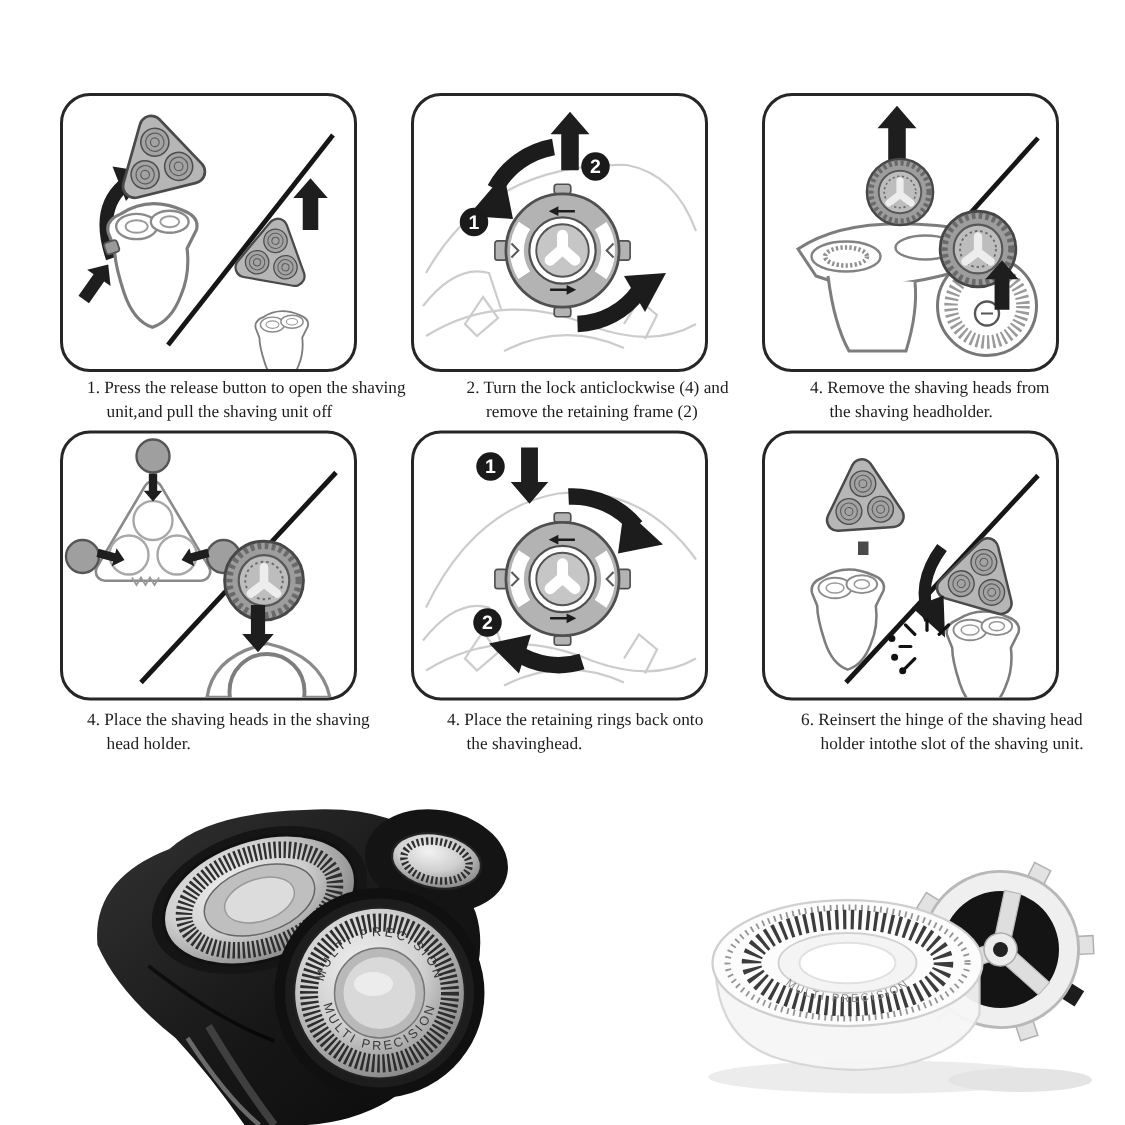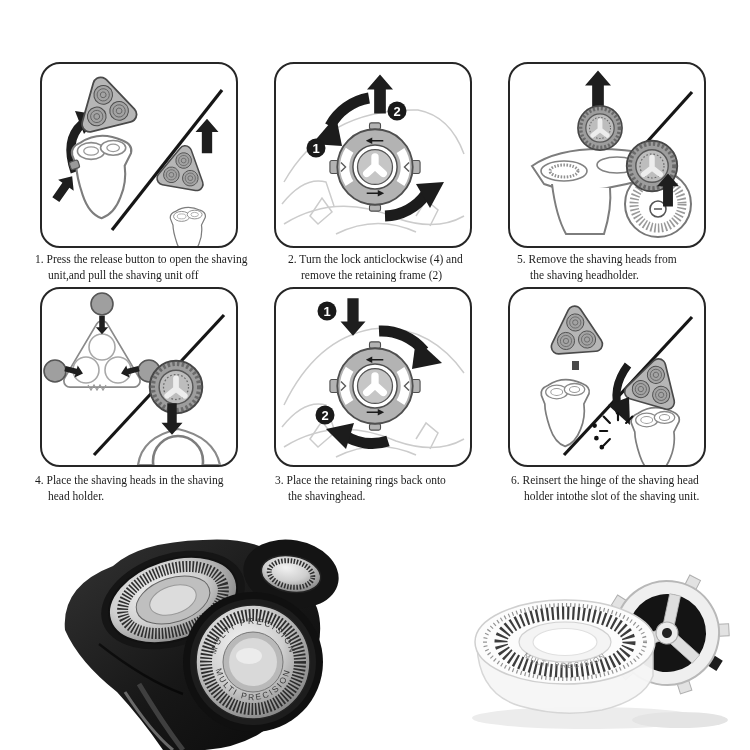--- a/index.html
+++ b/index.html
@@ -9,21 +9,21 @@
   }
   .panel{
     position:absolute;width:198px;box-sizing:border-box;background:#fff;
     border:2.4px solid #262626;border-radius:20px;overflow:hidden;
   }
   .panel svg{display:block;width:100%;height:100%}
   .row1{top:62px;height:186px}
   .row2{top:287px;height:180px}
   .caption{
     position:absolute;font-size:11.5px;line-height:15.5px;color:#1c1c1c;
-    white-space:pre-line;padding-left:13px;text-indent:-13px;
+    white-space:pre-line;padding-left:13px;text-indent:-13px;margin-left:23px;
   }
   .photo{position:absolute}
   .photo svg{display:block;width:100%;height:100%}
 </style>
 </head>
 <body>
 
 <svg width="0" height="0" style="position:absolute" aria-hidden="true">
 <defs>
   <radialGradient id="gMetal" cx="40%" cy="35%" r="80%">
@@ -235,25 +235,25 @@
     <path d="M118 76 Q100 100 110 124" fill="none" stroke="#1c1c1c" stroke-width="8"></path>
     <polygon points="98,116 120,136 119,108" fill="#1c1c1c"></polygon>
     <use href="#burst" transform="translate(108,142) scale(0.9)"></use>
   </svg>
 </div>
 
 <div class="caption" style="left:35px;top:252px;width:230px">1. Press the release button to open the shaving
 unit,and pull the shaving unit off</div>
 <div class="caption" style="left:288px;top:252px;width:195px">2. Turn the lock anticlockwise (4) and
 remove the retaining frame (2)</div>
-<div class="caption" style="left:517px;top:252px;width:195px">5. Remove the shaving heads from
+<div class="caption" style="left:517px;top:252px;width:195px">4. Remove the shaving heads from
 the shaving headholder.</div>
 <div class="caption" style="left:35px;top:473px;width:225px">4. Place the shaving heads in the shaving
 head holder.</div>
-<div class="caption" style="left:275px;top:473px;width:210px">3. Place the retaining rings back onto
+<div class="caption" style="left:275px;top:473px;width:210px">4. Place the retaining rings back onto
 the shavinghead.</div>
 <div class="caption" style="left:511px;top:473px;width:228px">6. Reinsert the hinge of the shaving head
 holder intothe slot of the shaving unit.</div>
 
 <div class="photo" style="left:55px;top:512px;width:290px;height:238px">
   <svg viewBox="0 0 290 238">
     <path d="M10 118 Q6 74 58 54 Q84 30 148 28 Q205 24 236 52 Q250 60 252 74 L262 96 Q270 120 258 152 Q246 196 204 222 Q180 236 150 238 L108 238 Q86 206 62 180 Q24 150 10 118 Z" fill="url(#gBody)"></path>
     <path d="M70 180 Q96 220 118 238" stroke="#6a6a6a" stroke-width="3" fill="none"></path>
     <path d="M84 172 Q108 212 128 238" stroke="#3f3f3f" stroke-width="5" fill="none"></path>
     <path d="M44 132 Q90 168 128 182" stroke="#000" stroke-width="2.4" fill="none" opacity="0.6"></path>

